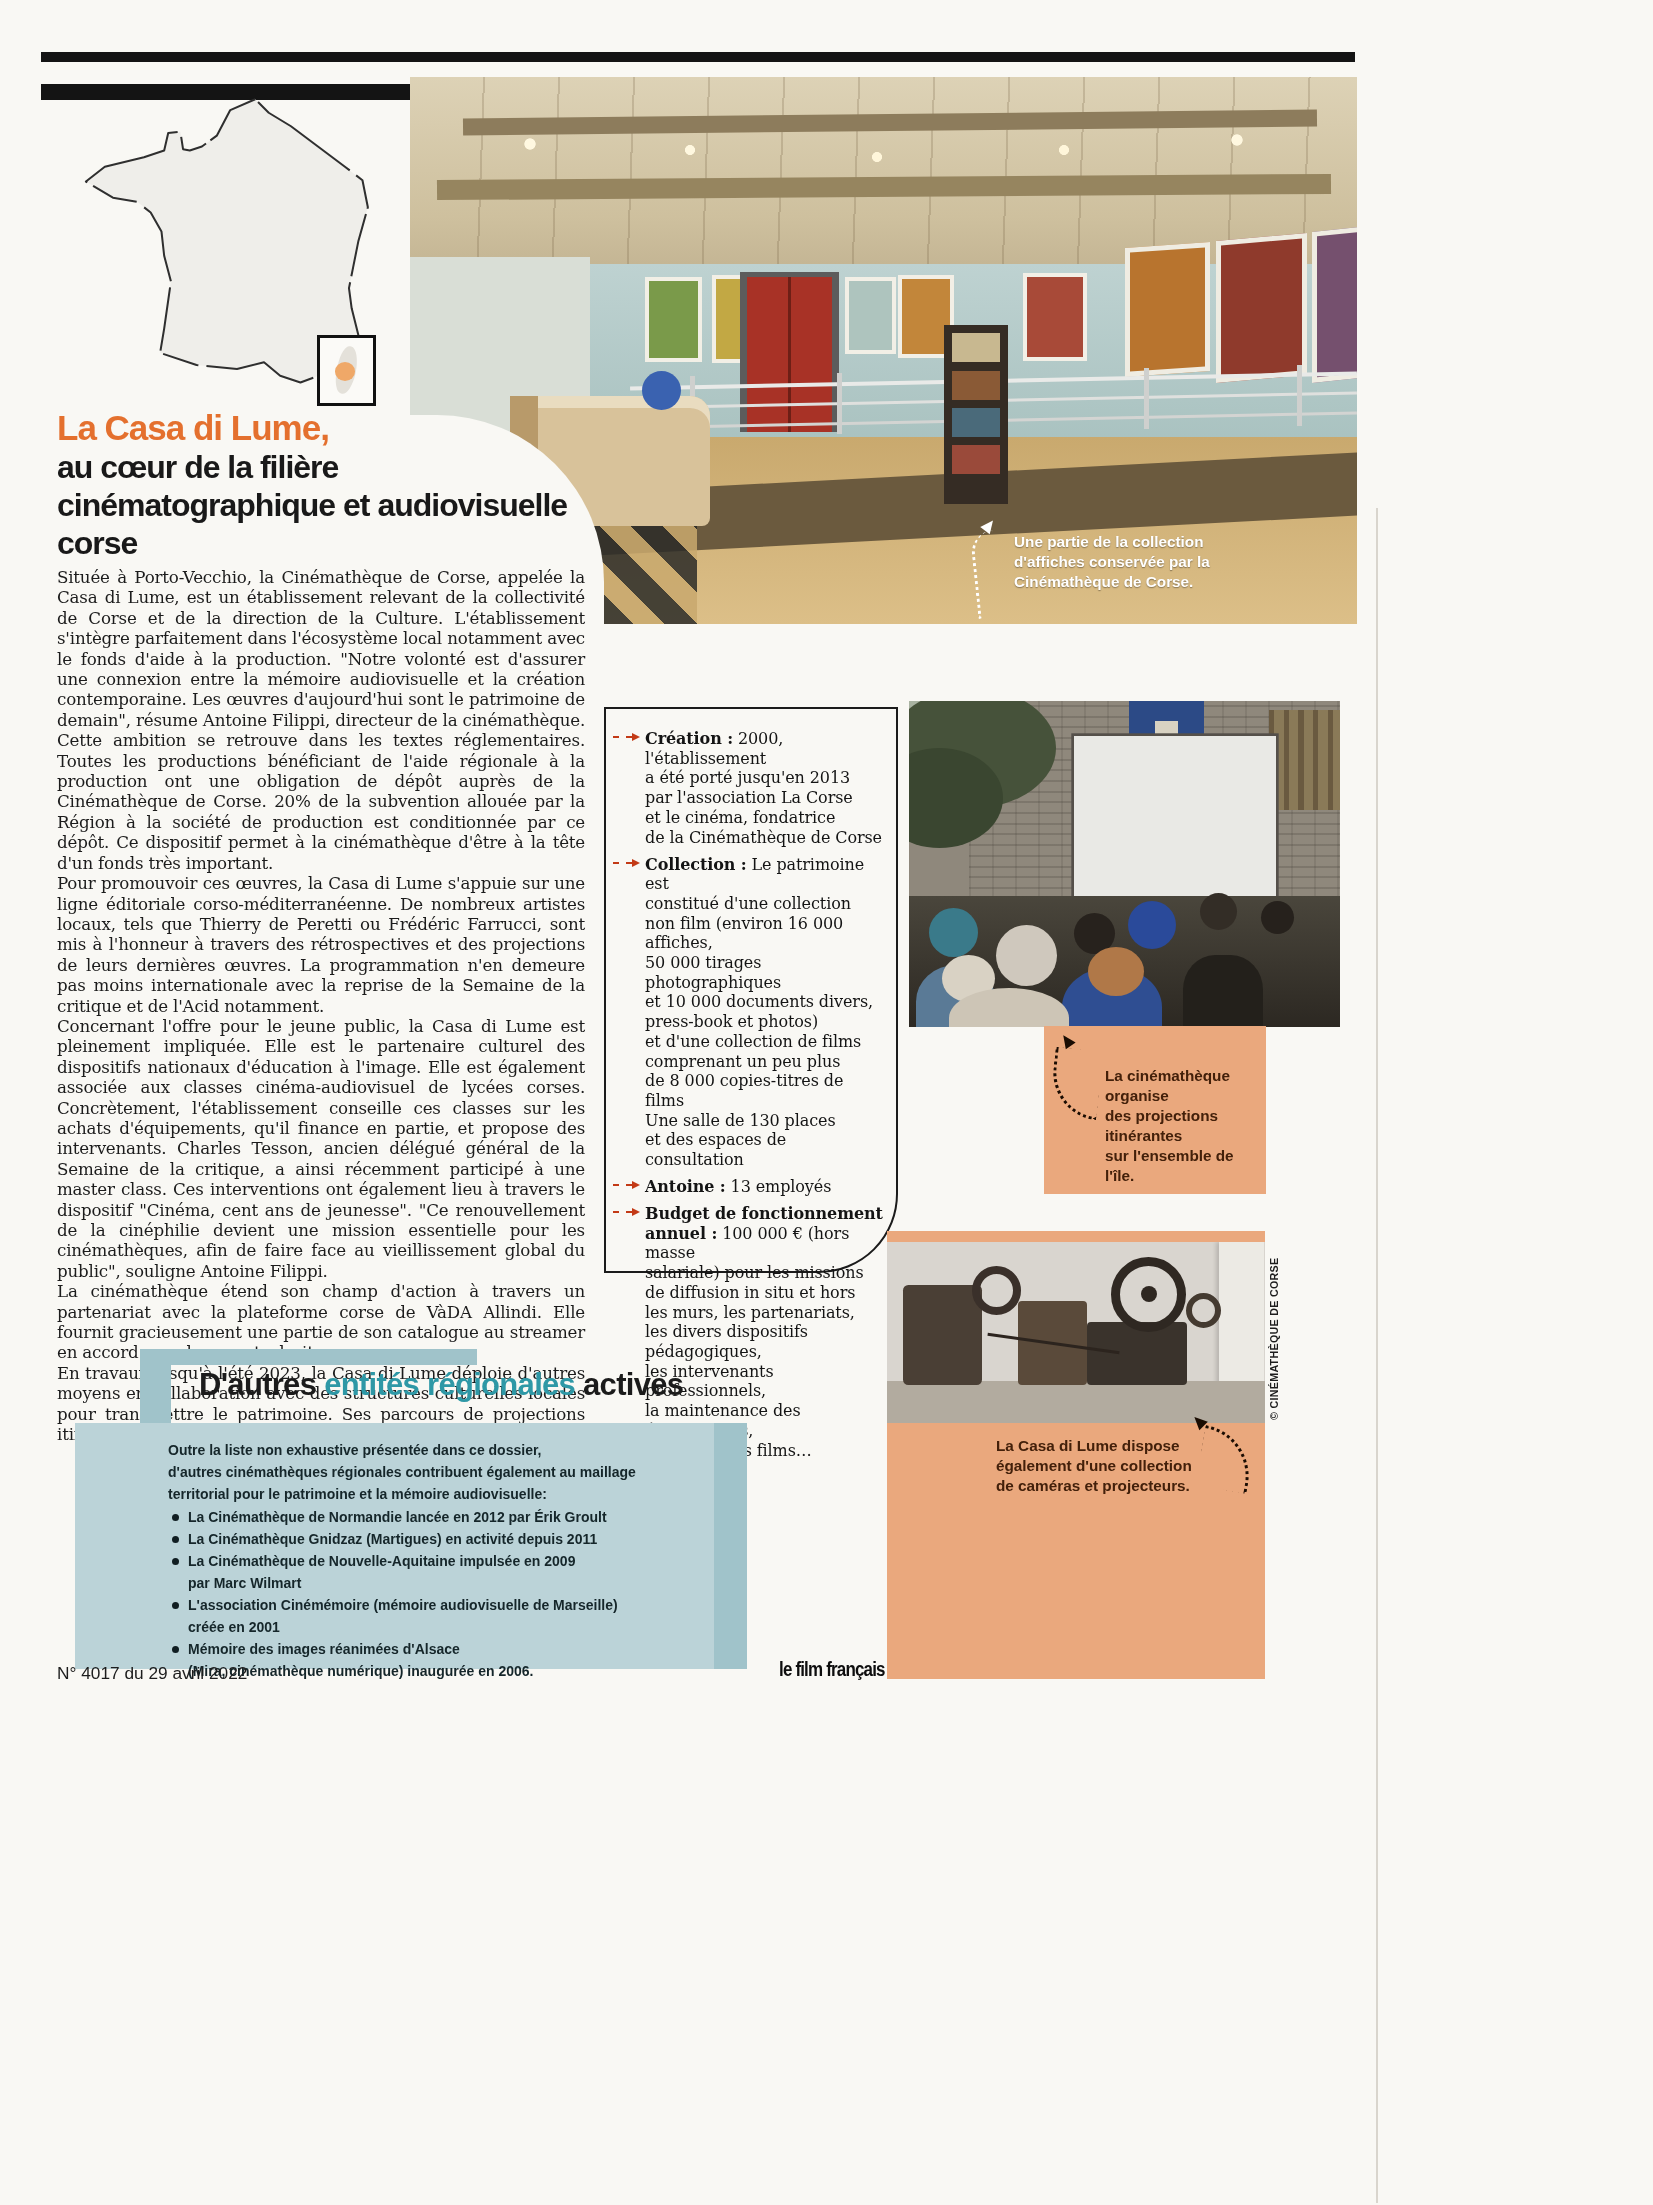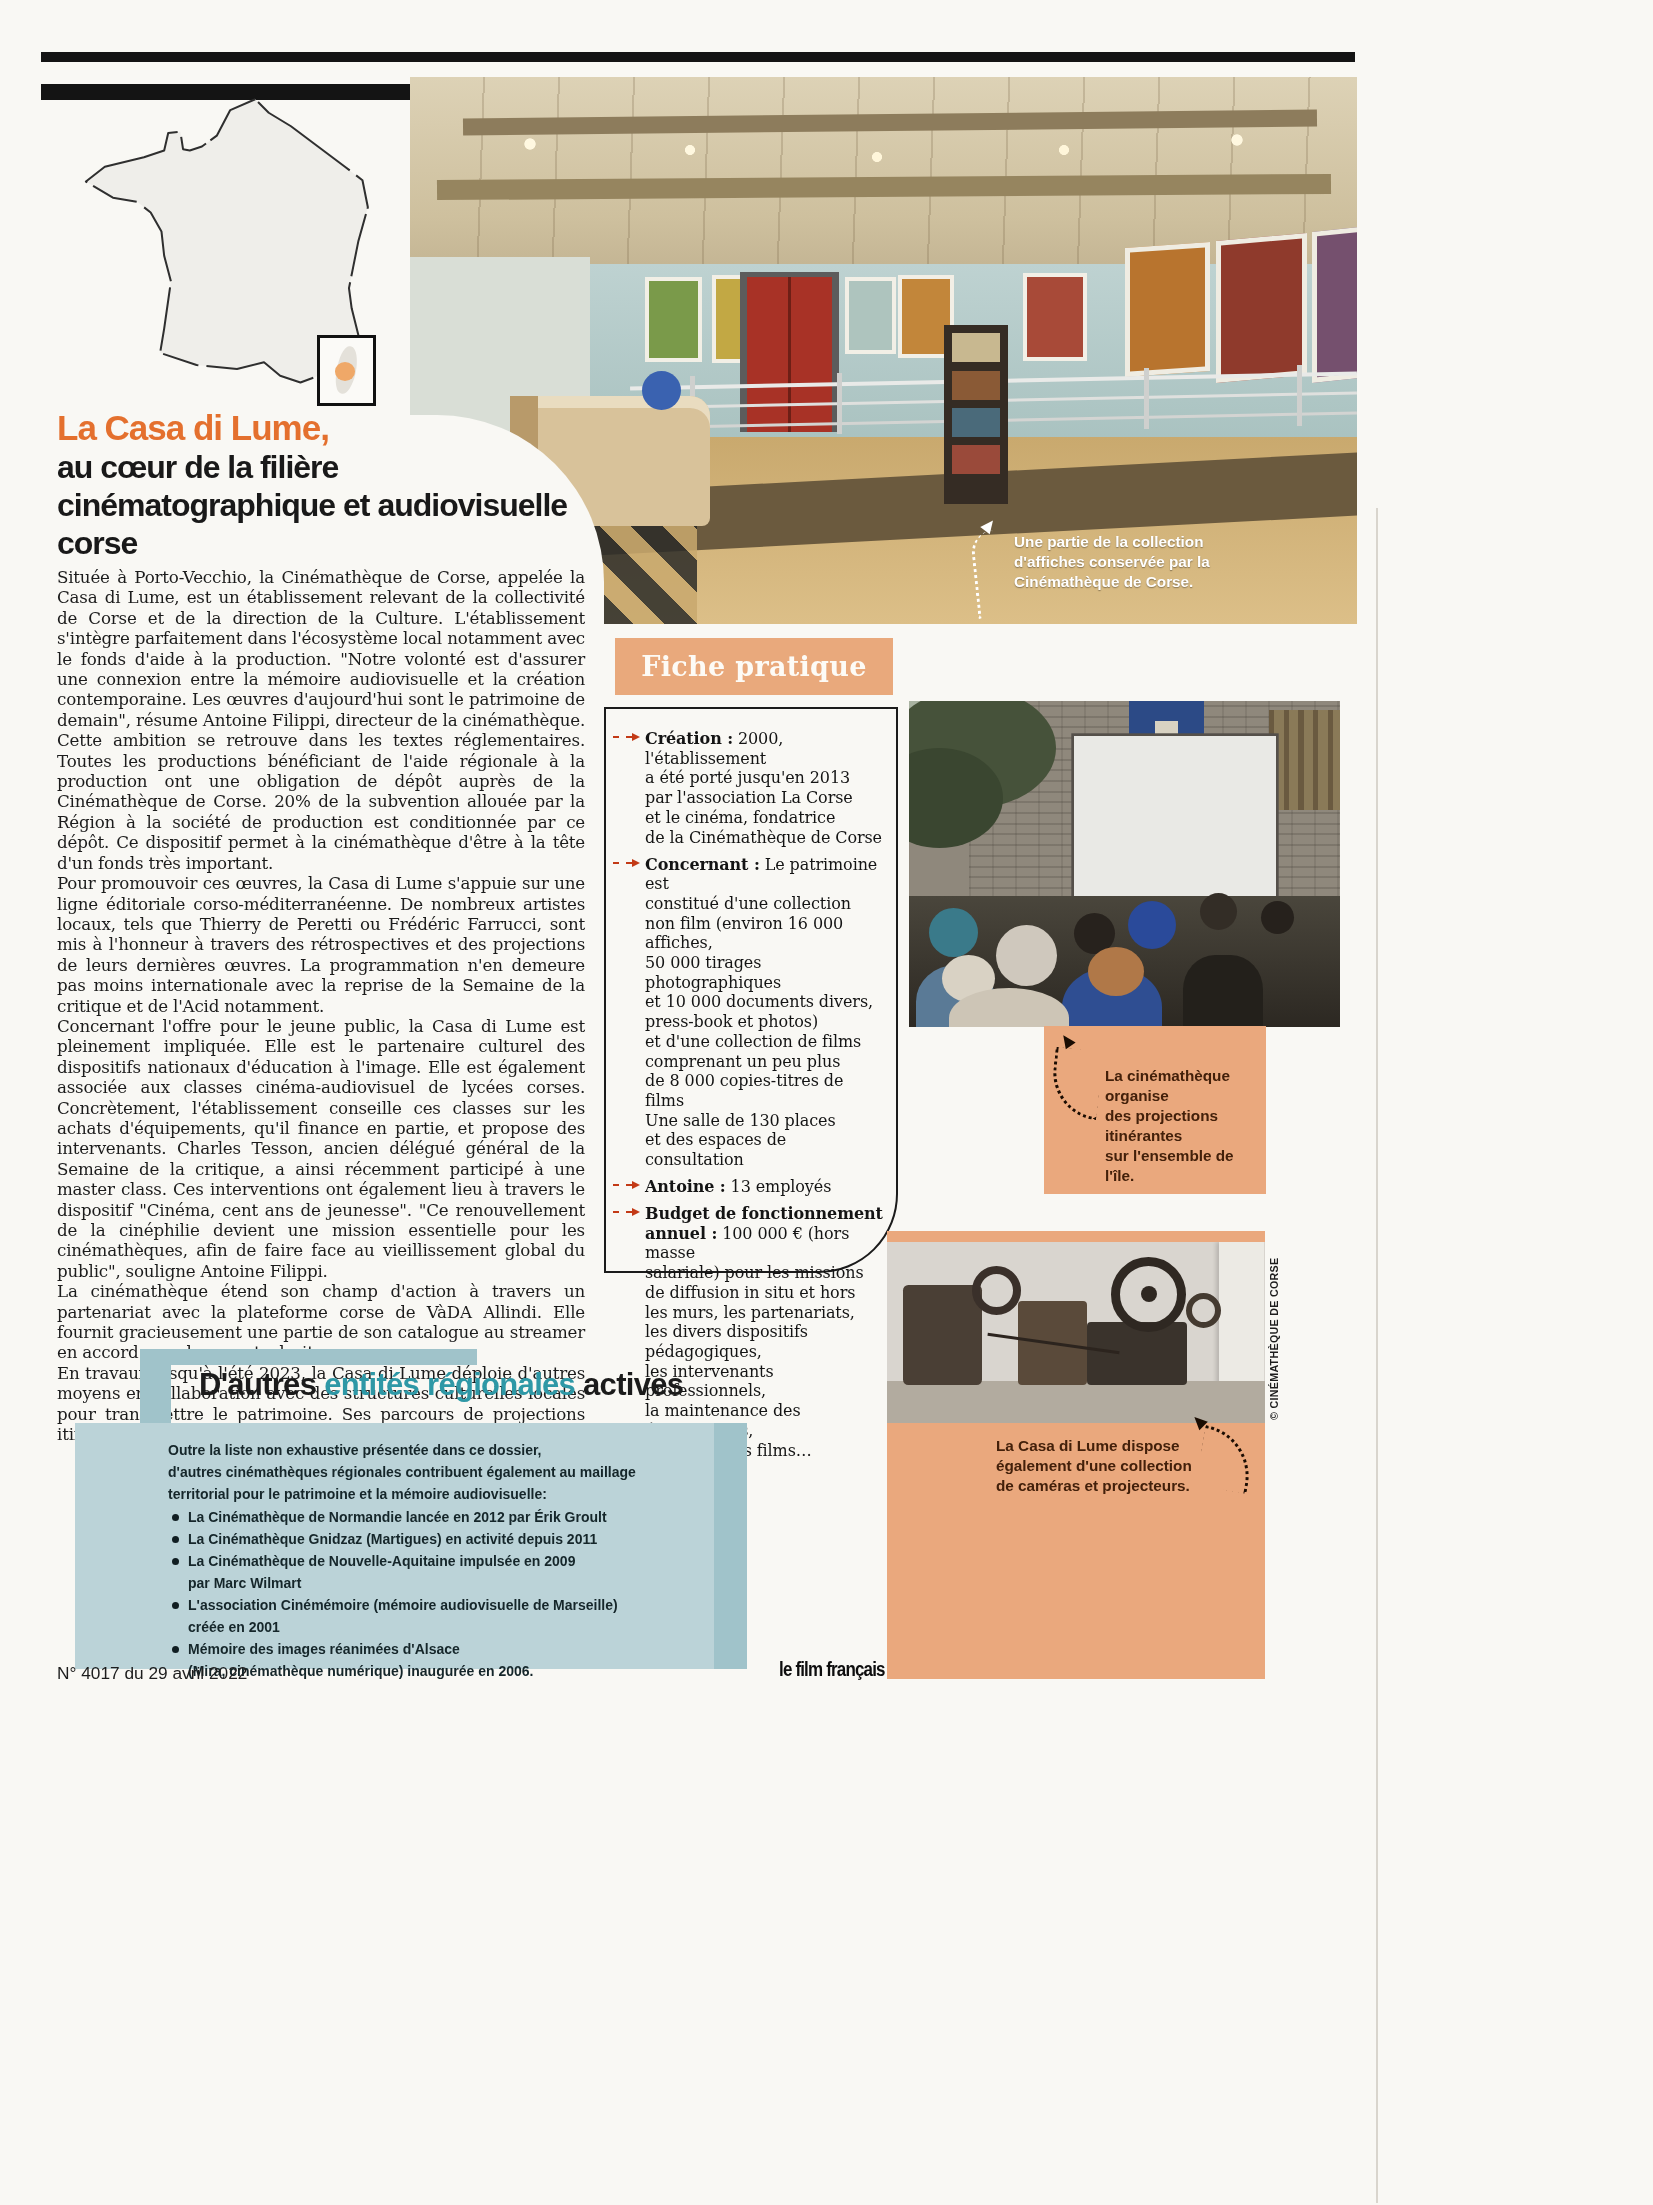--- a/index.html
+++ b/index.html
@@ -165,31 +165,28 @@
   </div>
 
   <div class="bodycol">
     <p>Située à Porto-Vecchio, la Cinémathèque de Corse, appelée la Casa di Lume, est un établissement relevant de la collectivité de Corse et de la direction de la Culture. L'établissement s'intègre parfaitement dans l'écosystème local notamment avec le fonds d'aide à la production. "Notre volonté est d'assurer une connexion entre la mémoire audiovisuelle et la création contemporaine. Les œuvres d'aujourd'hui sont le patrimoine de demain", résume Antoine Filippi, directeur de la cinémathèque. Cette ambition se retrouve dans les textes réglementaires. Toutes les productions bénéficiant de l'aide régionale à la production ont une obligation de dépôt auprès de la Cinémathèque de Corse. 20% de la subvention allouée par la Région à la société de production est conditionnée par ce dépôt. Ce dispositif permet à la cinémathèque d'être à la tête d'un fonds très important.</p>
     <p>Pour promouvoir ces œuvres, la Casa di Lume s'appuie sur une ligne éditoriale corso-méditerranéenne. De nombreux artistes locaux, tels que Thierry de Peretti ou Frédéric Farrucci, sont mis à l'honneur à travers des rétrospectives et des projections de leurs dernières œuvres. La programmation n'en demeure pas moins internationale avec la reprise de la Semaine de la critique et de l'Acid notamment.</p>
     <p>Concernant l'offre pour le jeune public, la Casa di Lume est pleinement impliquée. Elle est le partenaire culturel des dispositifs nationaux d'éducation à l'image. Elle est également associée aux classes cinéma-audiovisuel de lycées corses. Concrètement, l'établissement conseille ces classes sur les achats d'équipements, qu'il finance en partie, et propose des intervenants. Charles Tesson, ancien délégué général de la Semaine de la critique, a ainsi récemment participé à une master class. Ces interventions ont également lieu à travers le dispositif "Cinéma, cent ans de jeunesse". "Ce renouvellement de la cinéphilie devient une mission essentielle pour les cinémathèques, afin de faire face au vieillissement global du public", souligne Antoine Filippi.</p>
     <p>La cinémathèque étend son champ d'action à travers un partenariat avec la plateforme corse de VàDA Allindi. Elle fournit gracieusement une partie de son catalogue au streamer en accord avec les ayants droit.</p>
     <p>En travaux jusqu'à l'été 2023, la Casa di Lume déploie d'autres moyens en collaboration avec des structures culturelles locales pour transmettre le patrimoine. Ses parcours de projections itinérantes sur l'ensemble du territoire sont un atout essentiel.</p>
   </div>
 
-  <div class="fiche-banner">
-    <span>Fiche pratique</span>
-  </div>
   <div class="fiche-box">
     <ul>
       <li><span class="red-arrow"></span><span class="flabel">Création :</span><span> 2000, l'établissement
 a été porté jusqu'en 2013
 par l'association La Corse
 et le cinéma, fondatrice
 de la Cinémathèque de Corse</span></li>
-      <li><span class="red-arrow"></span><span class="flabel">Concernant :</span><span> Le patrimoine est
+      <li><span class="red-arrow"></span><span class="flabel">Collection :</span><span> Le patrimoine est
 constitué d'une collection
 non film (environ 16 000 affiches,
 50 000 tirages photographiques
 et 10 000 documents divers,
 press-book et photos)
 et d'une collection de films
 comprenant un peu plus
 de 8 000 copies-titres de films
 Une salle de 130 places
 et des espaces de consultation</span></li>

